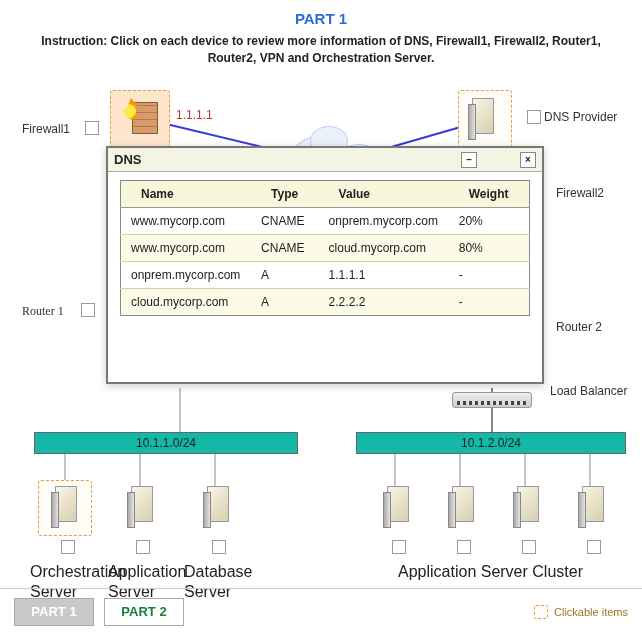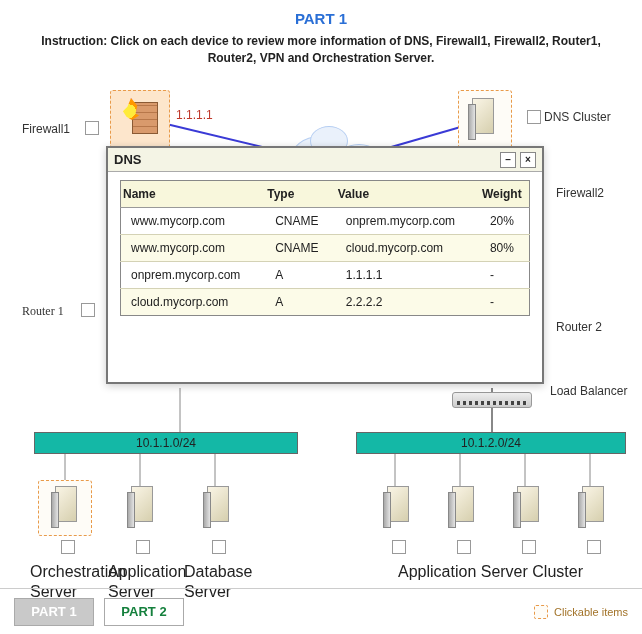--- a/index.html
+++ b/index.html
@@ -23,26 +23,26 @@
   .cloud .p { position: absolute; background: #eaf1fb; border: 1px solid #b6cef2; border-radius: 50%; }
   .subnet-box { position: absolute; border: 1px solid #666; background: #14b8a6; text-align: center; font-size: 12px; height: 22px; line-height: 20px; }
   .btm-server { position: absolute; text-align: center; width: 60px; }
   .btm-server .server-ico { position: relative; margin: 0 auto; display: block; }
   .btm-label { position: absolute; font-size: 16px; line-height: 1.25; }
   .loadbal { position: absolute; width: 80px; height: 16px; background: linear-gradient(180deg,#eee,#ccc); border: 1px solid #999; border-radius: 3px; }
   .loadbal::after { content:""; position:absolute; left:4px; right:4px; bottom:2px; height:4px; background: repeating-linear-gradient(90deg,#444 0 3px,#ddd 3px 6px); }
 
   
   .dns-win { position: absolute; left: 106px; top: 64px; width: 438px; height: 238px; background: #fff; border: 2px solid #777; box-shadow: 0 2px 8px rgba(0,0,0,.2); z-index: 20; }
-  .dns-titlebar { height: 24px; background: #f4f4e5; border-bottom: 1px solid #aaa; display: flex; align-items: center; padding: 0 6px; font-weight: bold; font-size: 13px; }
+  .dns-titlebar { height: 24px; background: #f4f4e5; border-bottom: 1px solid #aaa; display: flex; align-items: center; padding: 0 6px; font-weight: bold; font-size: 13px; gap: 39px; }
   .dns-titlebar .spacer { flex: 1; }
   .dns-titlebar .wb { width: 16px; height: 16px; border: 1px solid #888; background: #fff; margin-left: 4px; display: flex; align-items: center; justify-content: center; font-size: 10px; cursor: default; }
   .dns-body { padding: 8px 12px 12px 12px; }
   .dns-table { width: 100%; border: 1px solid #888; border-collapse: collapse; font-size: 12px; }
-  .dns-table th { text-align: left; background: #f8f7dc; border-bottom: 1px solid #999; padding: 6px 2px; font-weight: bold; }
+  .dns-table th { text-align: left; background: #f8f7dc; border-bottom: 1px solid #999; padding: 6px 20px; font-weight: bold; }
   .dns-table td { padding: 6px 10px; border-bottom: 1px solid #d4d2b5; }
   .dns-table tr.alt td { background: #fcfbe8; }
   .dns-table tr:last-child td { border-bottom: none; }
 
   
   .footer { position: absolute; left: 0; bottom: 0; width: 642px; height: 46px; border-top: 1px solid #ccc; display: flex; align-items: center; padding: 0 14px; gap: 10px; }
   .part-btn { min-width: 80px; height: 28px; border: 1px solid #aaa; display: inline-flex; align-items: center; justify-content: center; font-weight: bold; font-size: 13px; cursor: default; }
   .part-btn.inactive { background: #c9c9c9; color: #fff; }
   .part-btn.active { background: #fff; color: #15803d; }
   .footer .spacer { flex: 1; }
@@ -92,21 +92,21 @@
   <span class="ip-label" style="left:176px;top:26px;">1.1.1.1</span>
   <span class="label" style="left:22px;top:40px;">Firewall1</span>
   <span class="chk" style="position:absolute;left:82px;top:39px;"></span>
 
   <div class="hotspot" style="left:458px;top:8px;width:54px;height:58px;"></div>
   <div class="server-ico" style="left:468px;top:12px;">
       <div class="chassis"></div>
       <div class="front"></div>
     </div>
   <span class="chk" style="position:absolute;left:524px;top:28px;"></span>
-  <span class="label" style="left:544px;top:28px;">DNS Cluster</span>
+  <span class="label" style="left:544px;top:28px;">DNS Provider</span>
 
   <span class="label" style="left:556px;top:104px;">Firewall2</span>
 
   <span class="label" style="left:22px;top:222px;font-family:Liberation Serif, serif;">Router 1</span>
   <span class="chk" style="position:absolute;left:78px;top:221px;"></span>
   <span class="label" style="left:556px;top:238px;">Router 2</span>
 
   <div class="loadbal" style="left:452px;top:310px;"></div>
   <span class="label" style="left:550px;top:302px;">Load Balancer</span>
 

